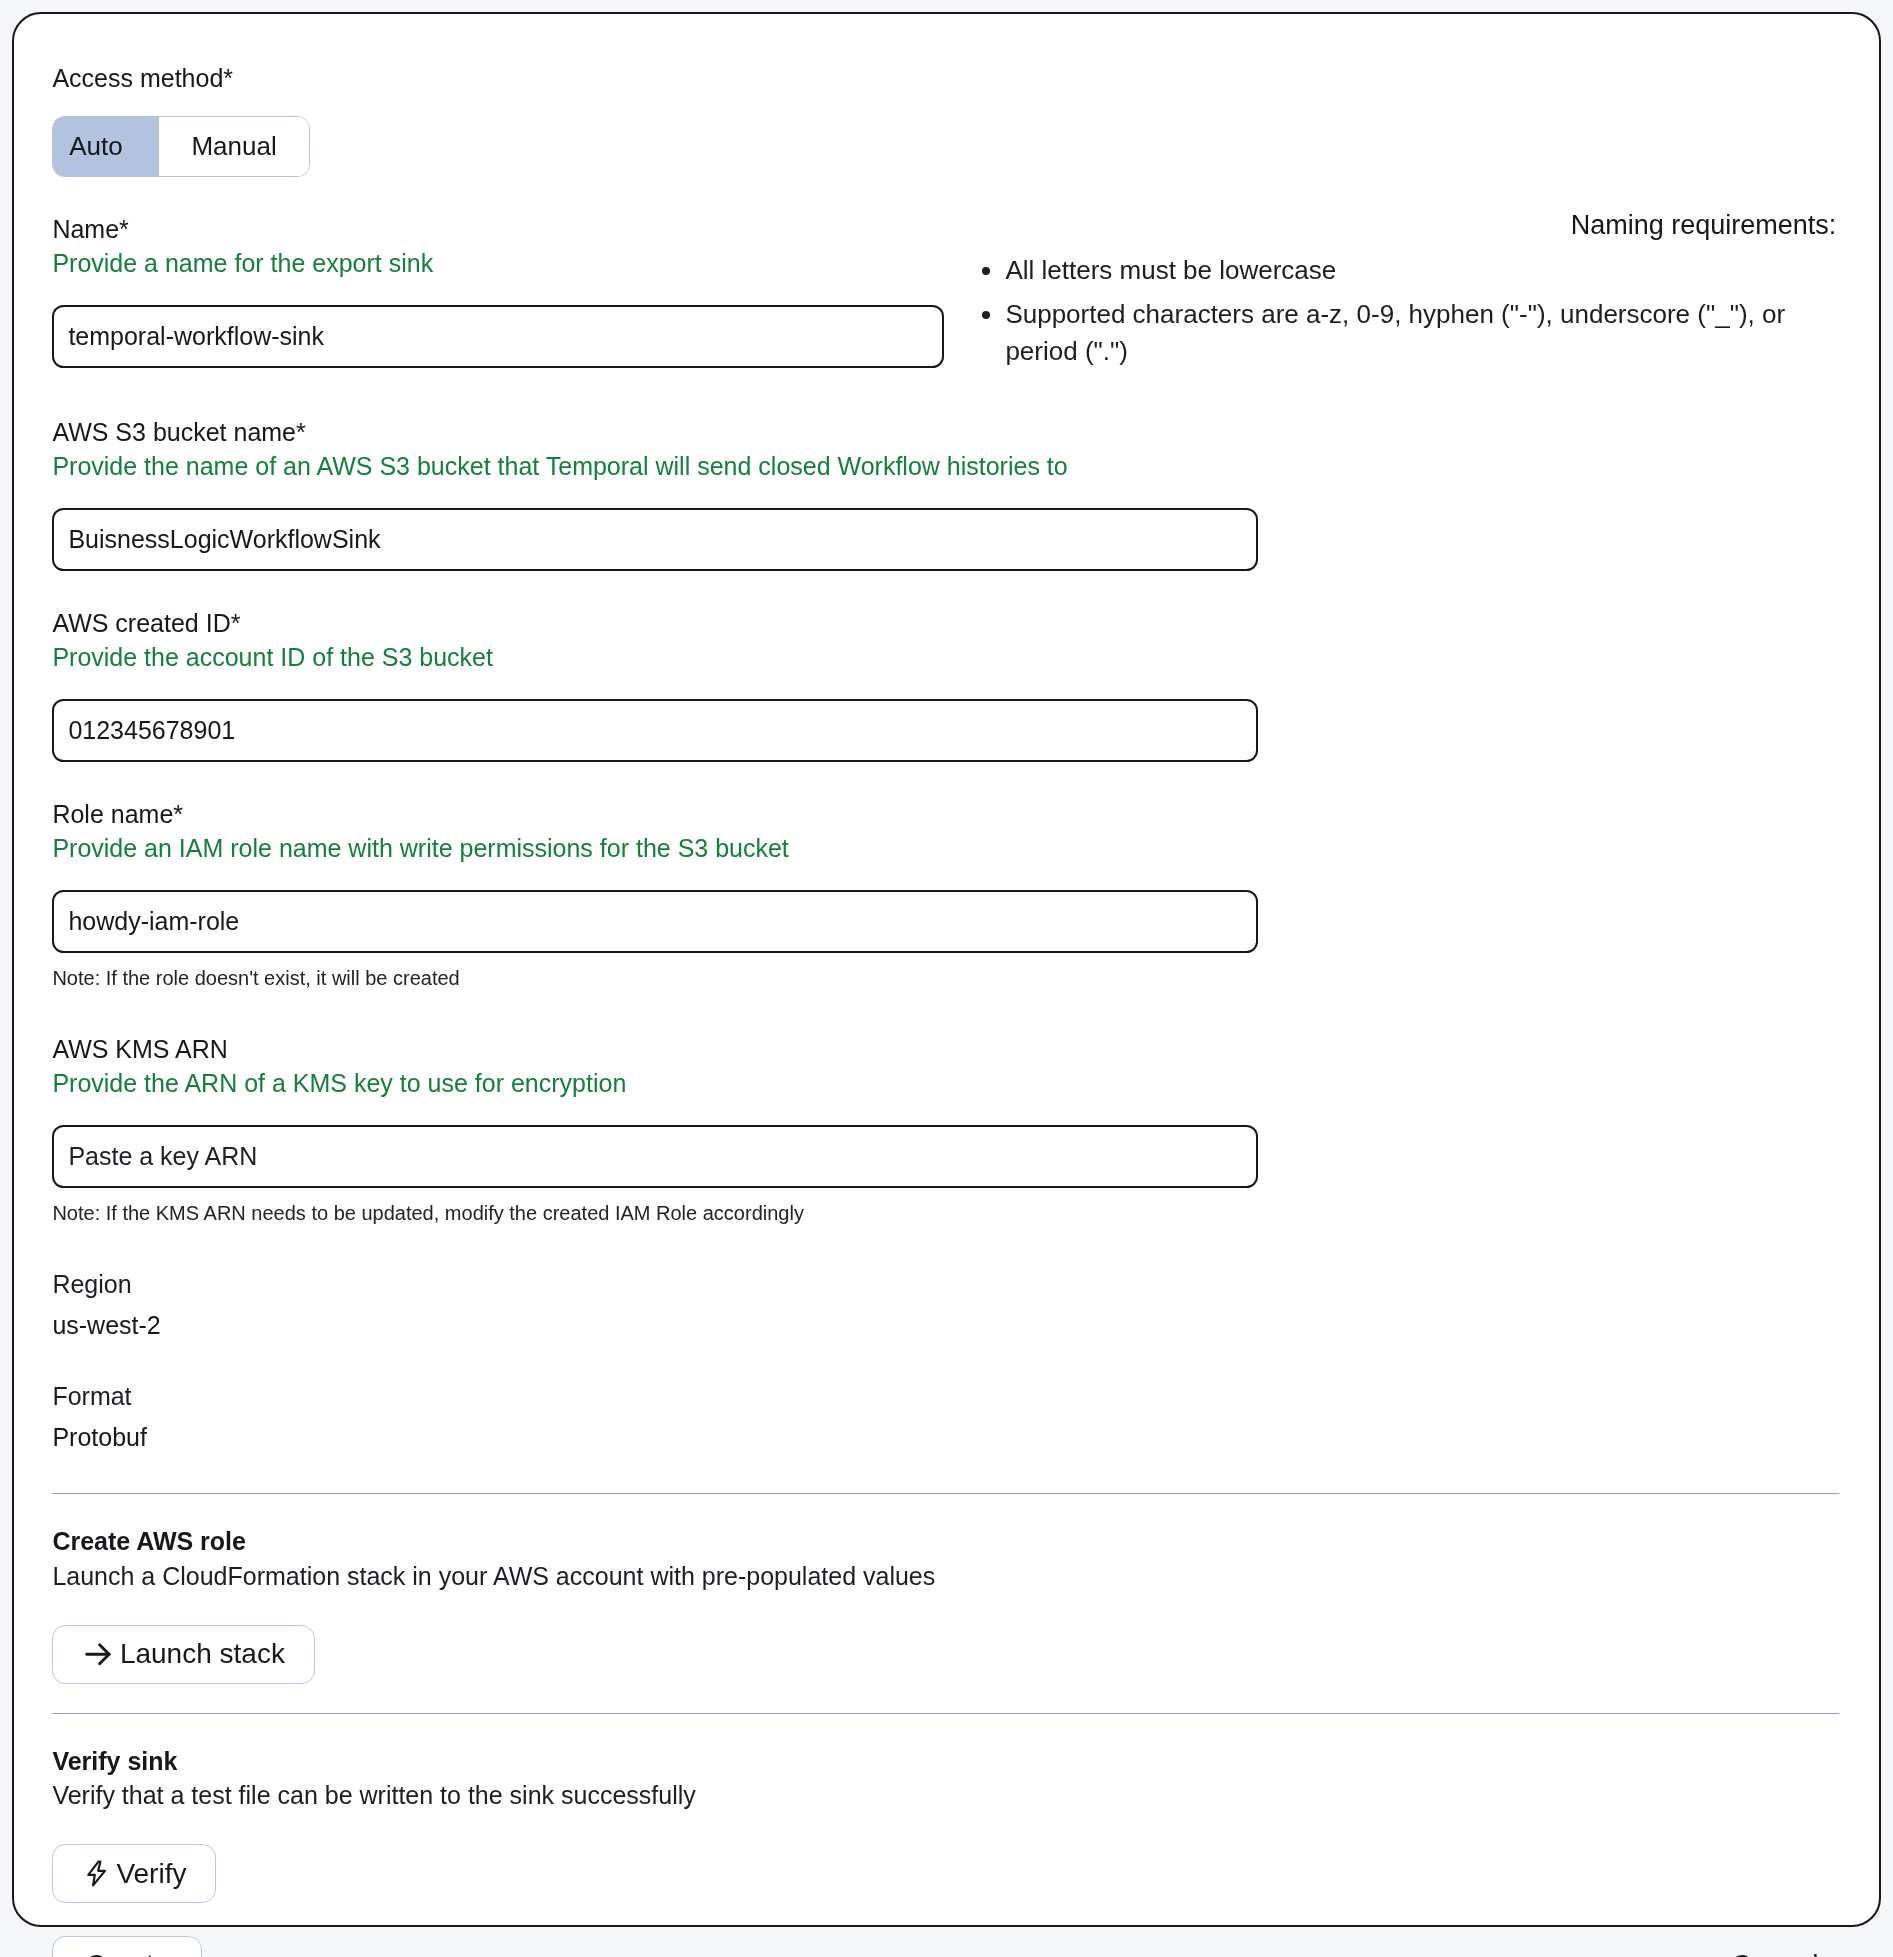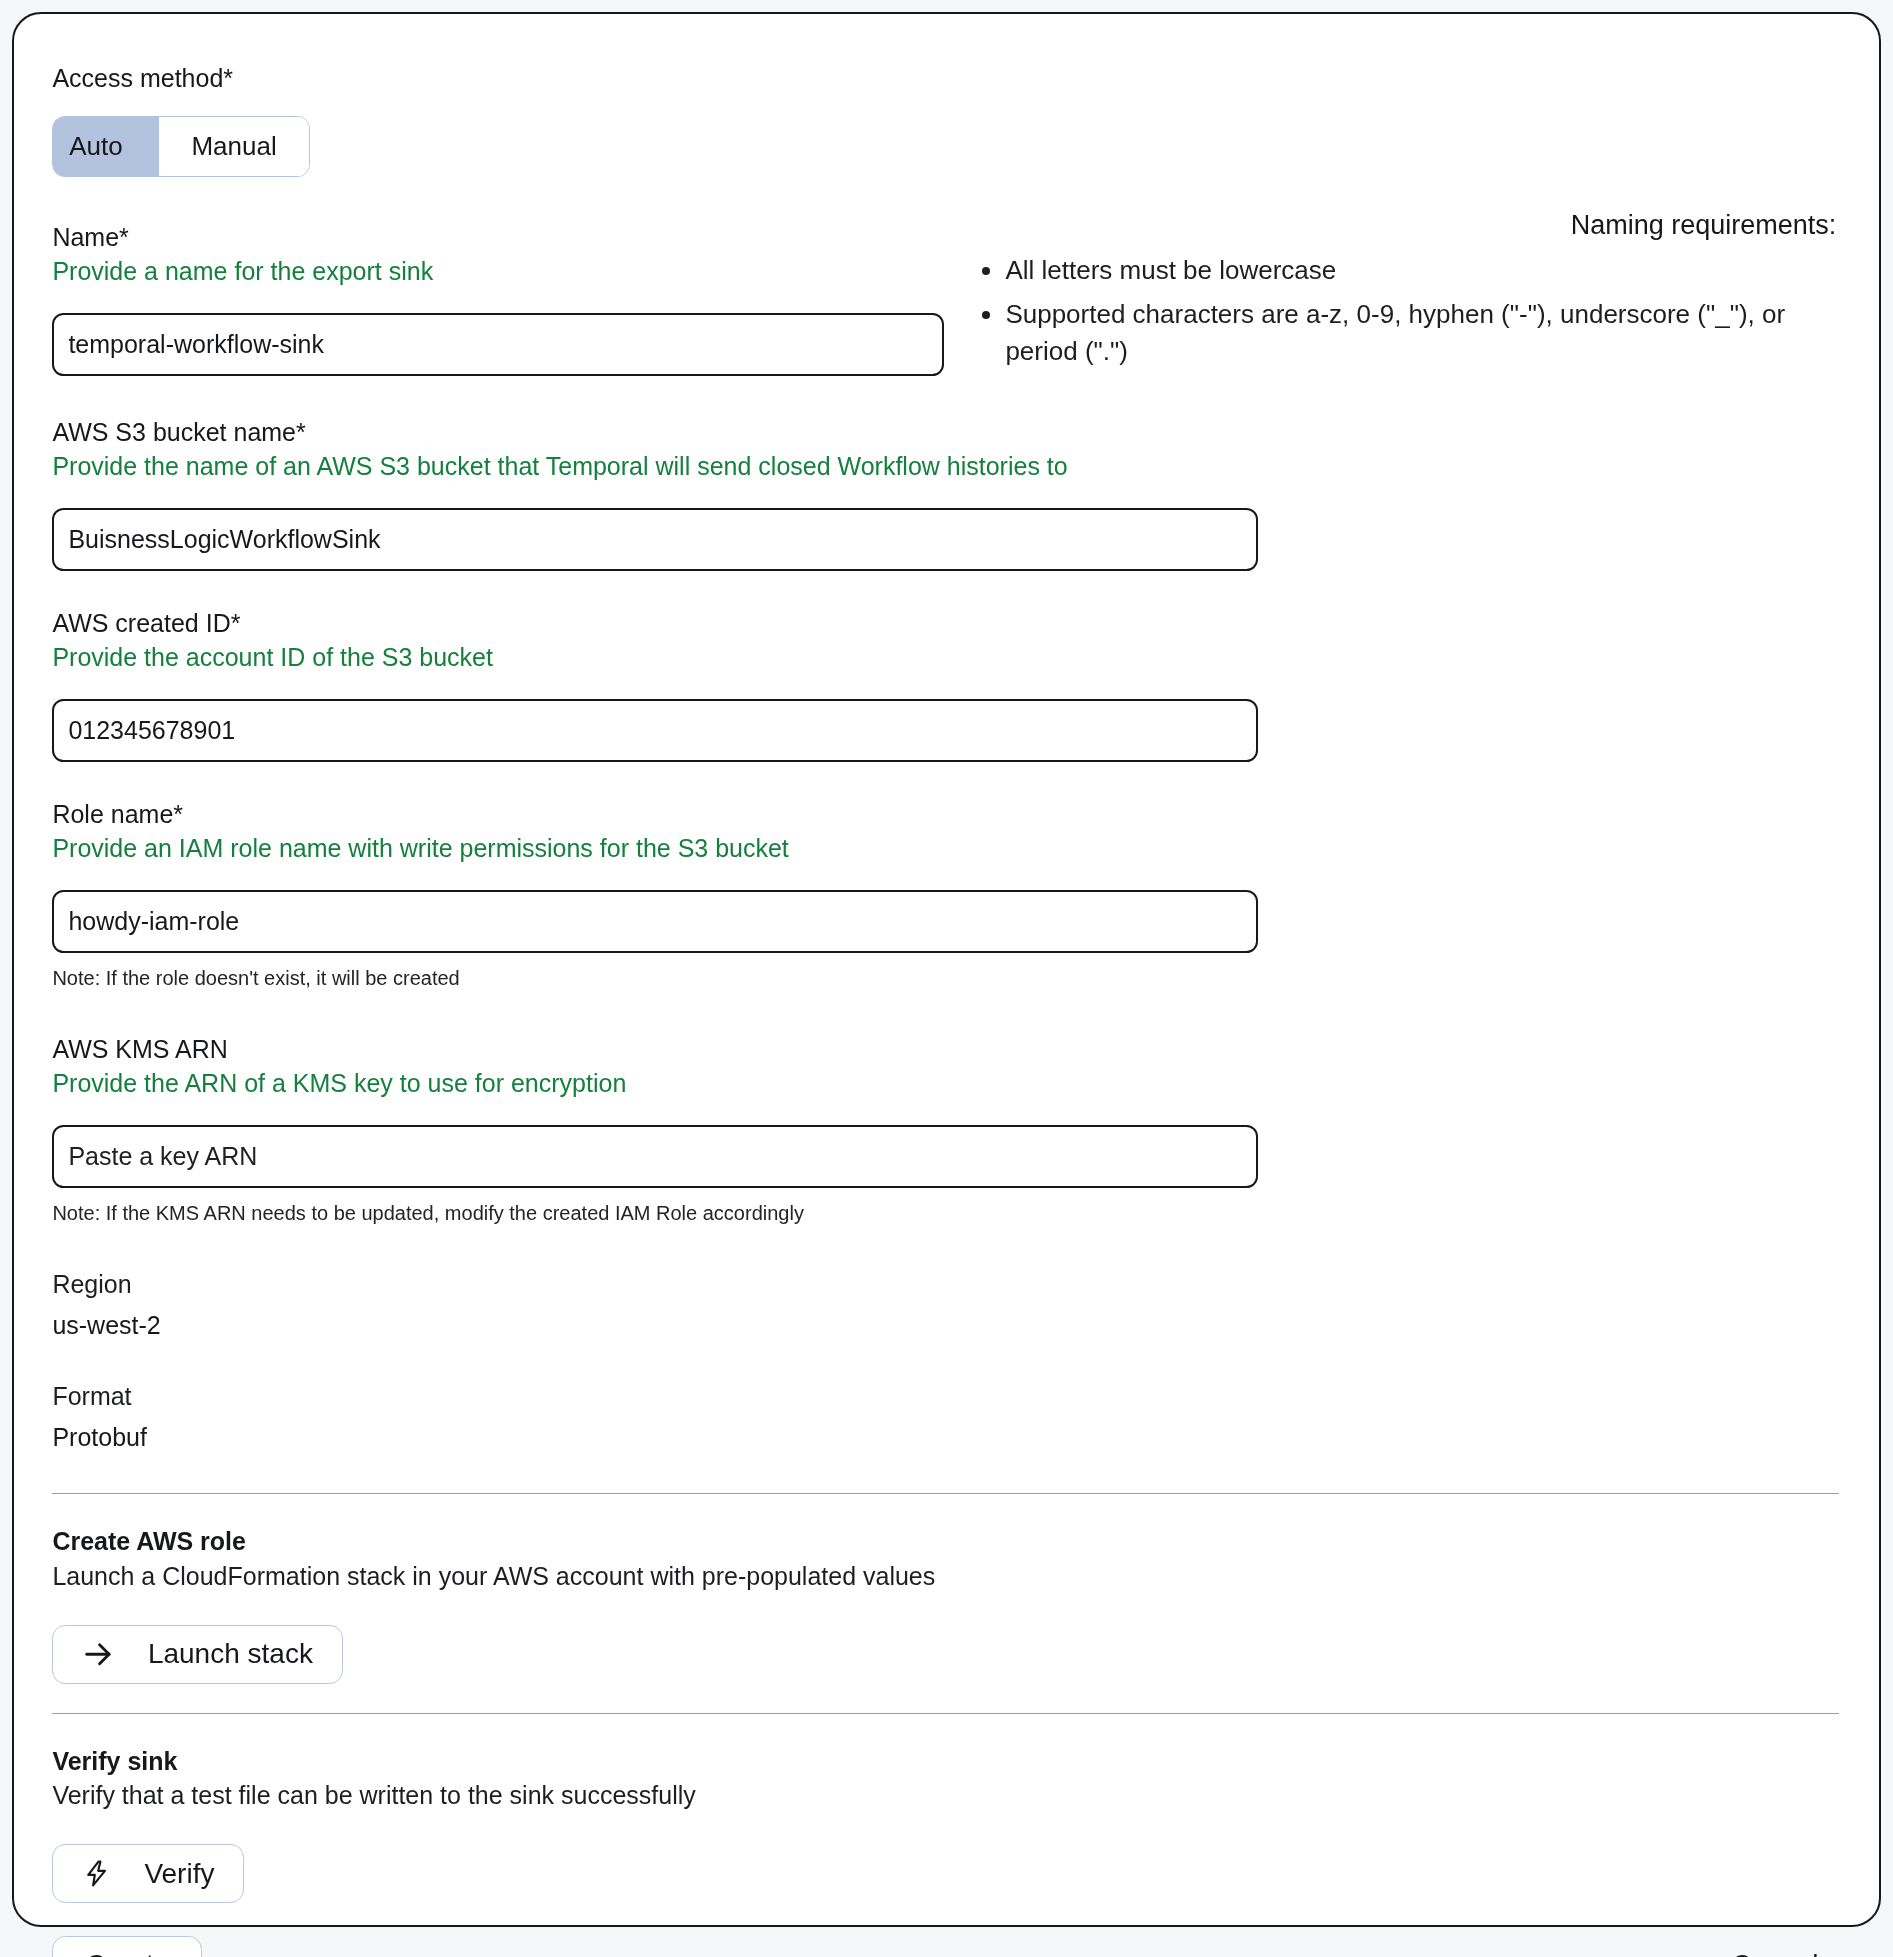--- a/index.html
+++ b/index.html
@@ -42,40 +42,40 @@
   .seg{
     display:flex;align-items:center;justify-content:center;
     font-family:"Liberation Sans", sans-serif;
     font-size:26px;color:#17181c;background:#ffffff;
     border:none;padding:0 32px;cursor:pointer;min-width:105px;box-sizing:border-box;
   }
   .seg.selected{background:#b3c2df;padding-left:12px;}
   .seg + .seg{border-left:1.9px solid #b3c3de;}
 
   .row{display:flex;margin-top:36px;}
-  .col-left{width:892px;flex:0 0 auto;margin-top:8px;}
+  .col-left{width:892px;flex:0 0 auto;}
   .col-right{margin-left:27px;width:865px;flex:0 0 auto;}
   .nr-title{font-size:27px;line-height:34px;color:#17181c;margin-top:-4.8px;text-align:right;}
   .nr-list{margin:9.6px 0 0 0;padding-left:34px;}
   .nr-list li{font-size:26px;line-height:37px;color:#1d1e23;margin-bottom:7.6px;}
 
   .field{margin-bottom:36px;}
   .field.tight{margin-bottom:42px;}
 
   .ro-block{margin-bottom:38px;}
   .ro-label{font-size:25px;line-height:32.5px;color:#1d1e23;}
   .ro-value{font-size:25px;line-height:32.5px;color:#17181c;margin-top:8.6px;}
 
   .divider{border:none;border-top:1.9px solid #92a0ba;margin:0 0 31px 0;}
 
   .sec-title{font-size:25px;line-height:32.5px;font-weight:700;color:#17181c;}
   .sec-desc{font-size:25px;line-height:32.5px;color:#1d1e23;margin-top:1.9px;}
 
   .btn{
-    display:inline-flex;align-items:center;gap:33px;
+    display:inline-flex;align-items:center;gap:5px;
     height:59px;padding:0 29px;margin-top:32.5px;margin-bottom:29px;
     background:#ffffff;border:1.9px solid #b9c7e3;border-radius:13.4px;
     font-family:"Liberation Sans", sans-serif;
     font-size:28px;color:#17181c;cursor:pointer;
   }
   .btn .icon{display:inline-flex;}
   .actions{
     display:flex;justify-content:space-between;align-items:center;
     margin-top:3.8px;padding-right:21px;
   }

